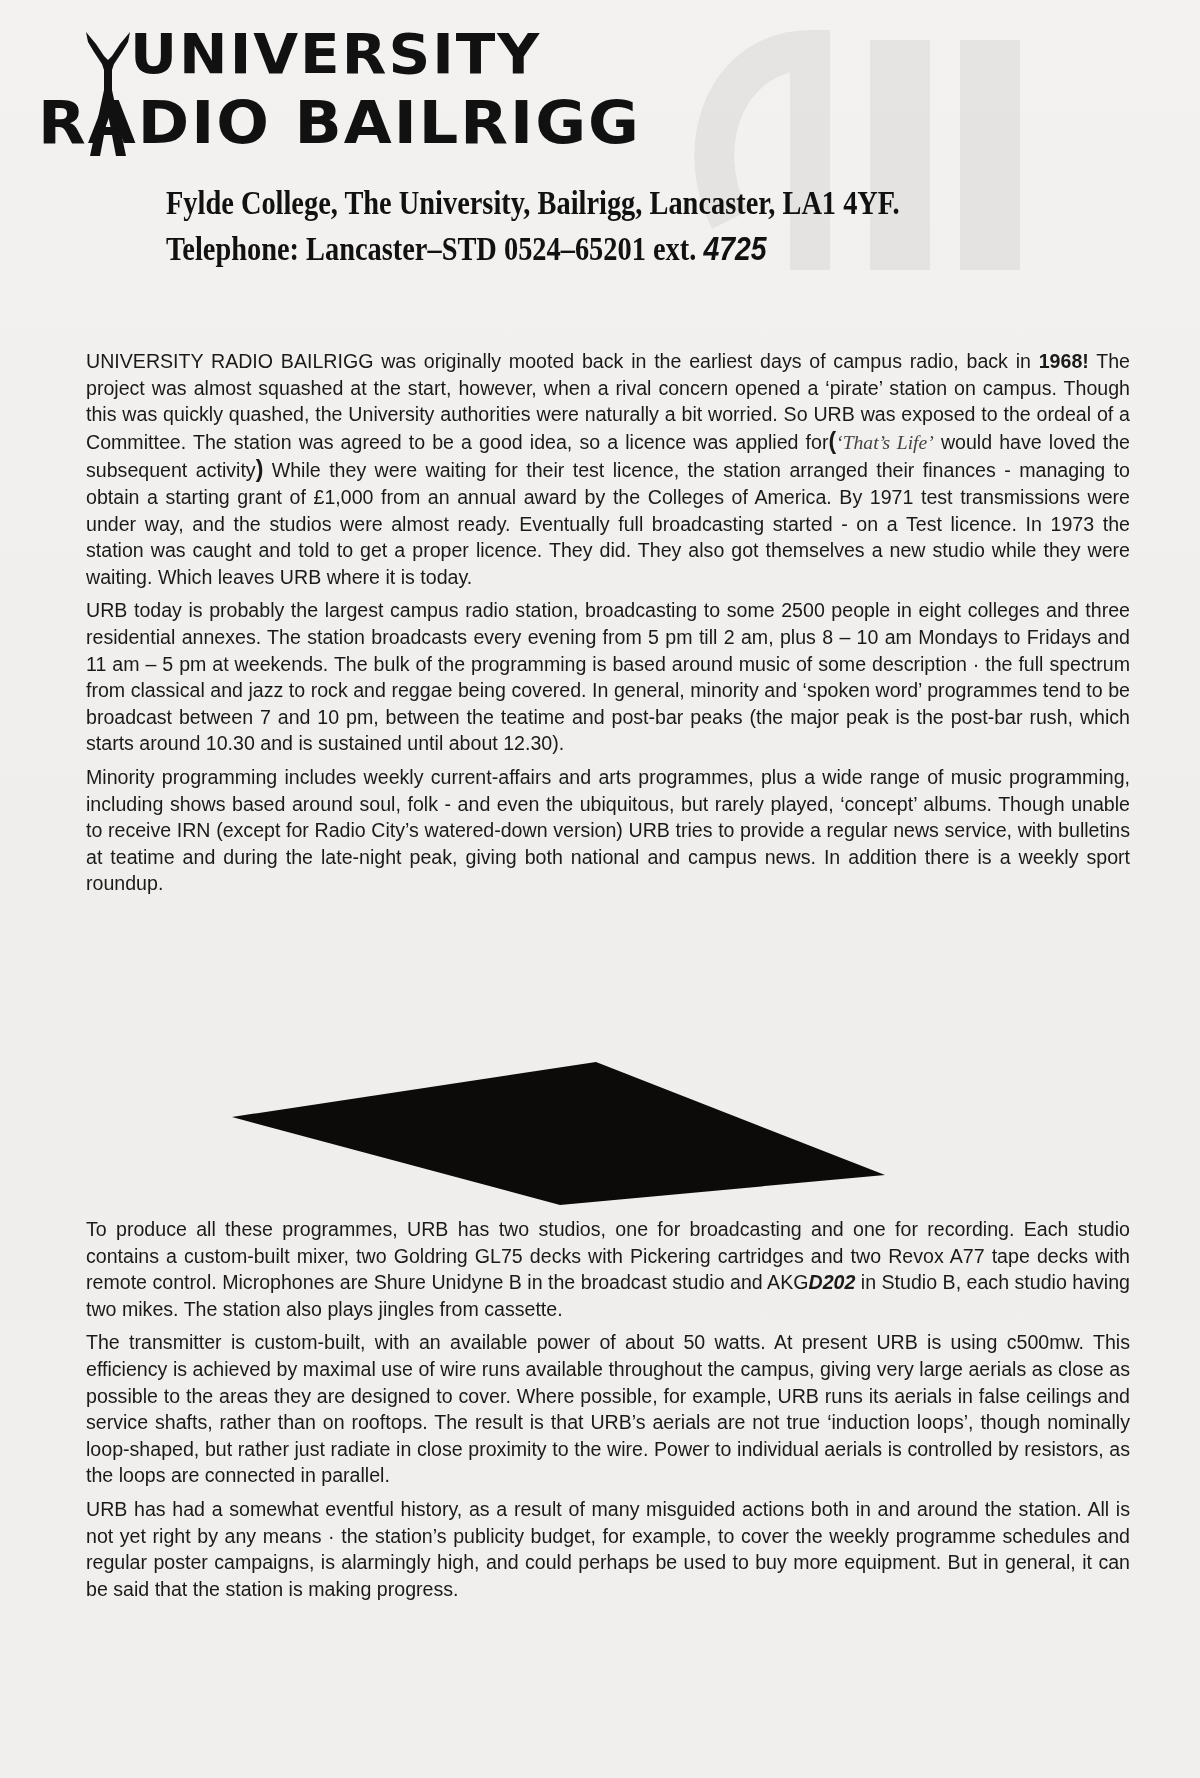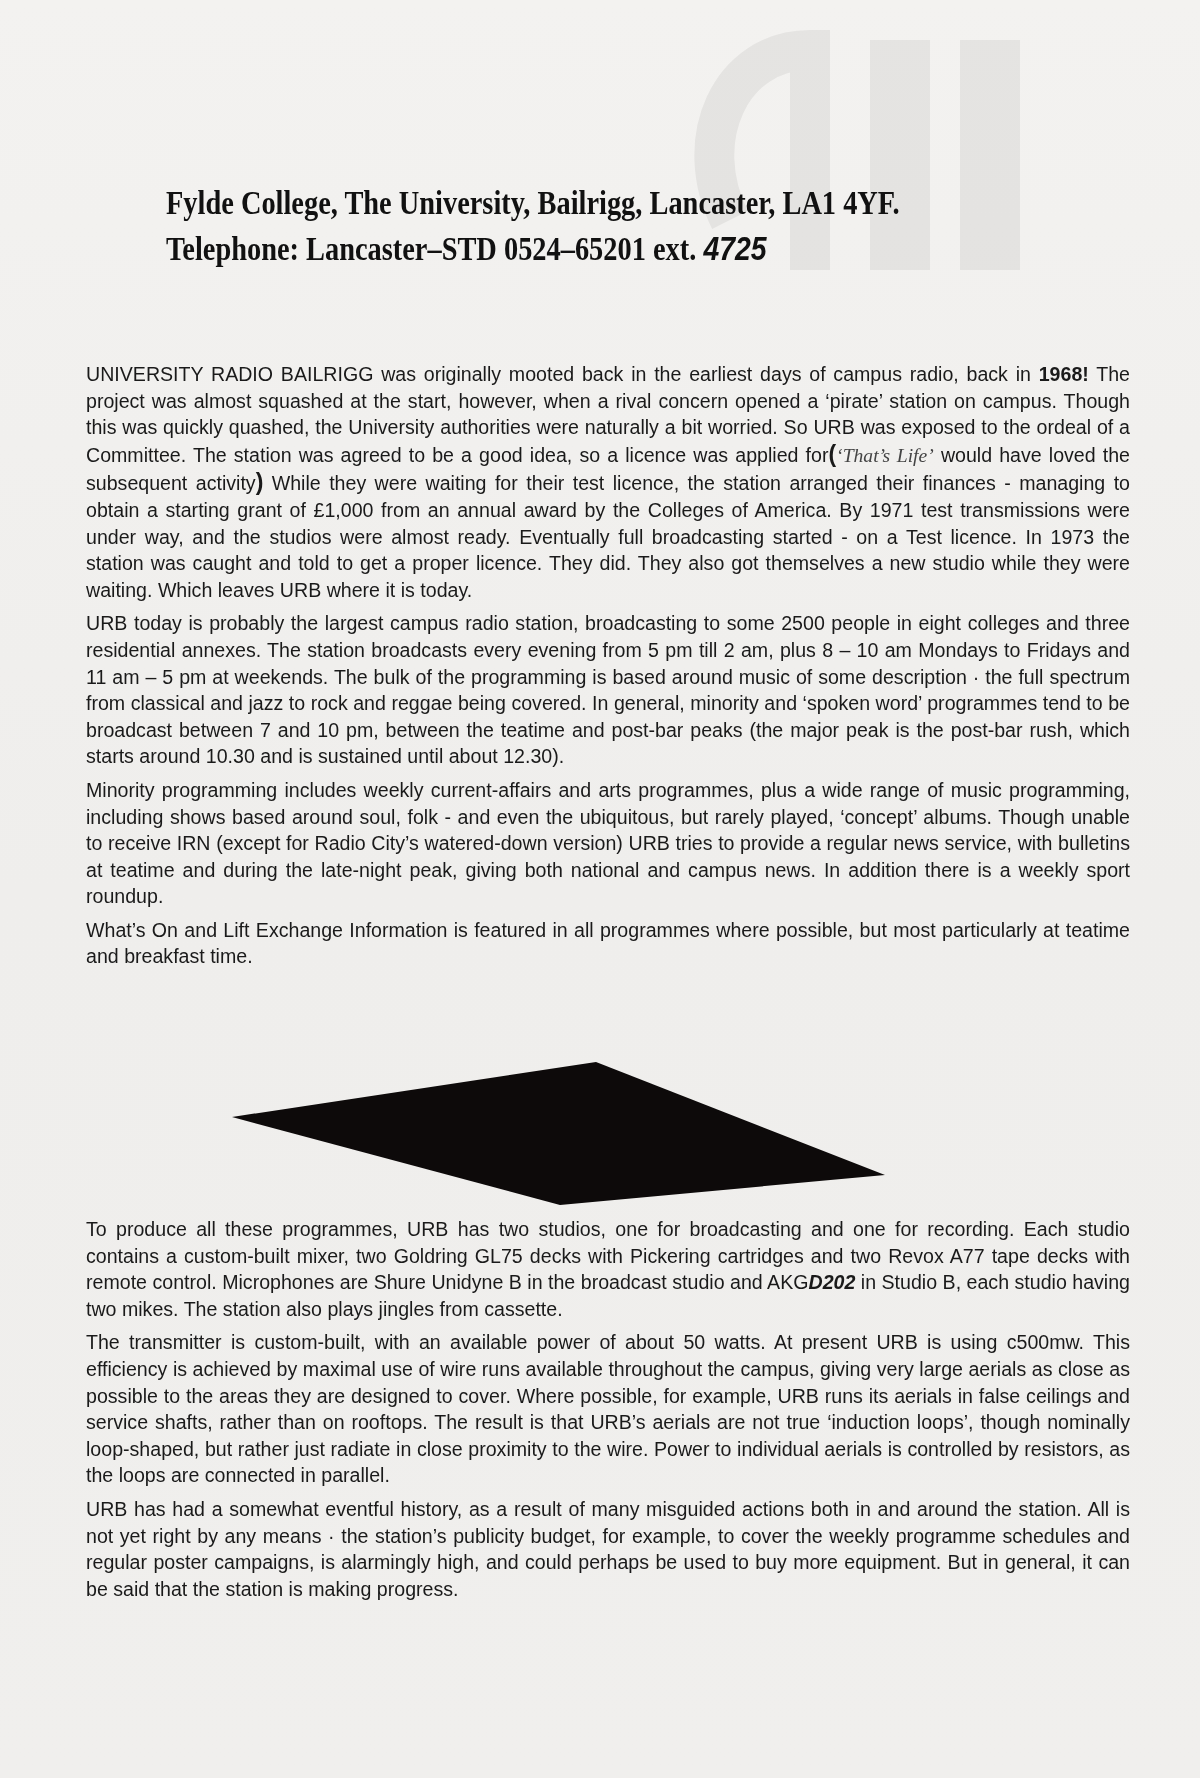--- a/index.html
+++ b/index.html
@@ -43,49 +43,55 @@
     .body-text {
       position: absolute; left: 86px; width: 1044px;
       font-family: "Liberation Sans", sans-serif;
       font-size: 19.6px; line-height: 26.6px; color: #1a1a1a;
       text-align: justify;
     }
     .body-text p { margin: 0 0 7px 0; }
     .body-text .bold { font-weight: bold; }
     .body-text .italic-serif { font-family: "Liberation Serif", serif; font-style: italic; color: #444; }
     .body-text .paren { font-weight: bold; font-size: 23px; }
-    .block1 { top: 361px; }
+    .block1 { top: 348px; }
     .block2 { top: 1216px; }
     .shape { position: absolute; left: 0; top: 0; width: 1200px; height: 1778px; pointer-events: none; }
   </style>
 </head>
 <body>
 
 <div class="page">
 
   <svg class="ghost" viewBox="0 0 380 260">
     <path d="M40 200 C 0 120, 40 30, 120 30 L 120 250" fill="none" stroke="#000" stroke-width="40"></path>
     <rect x="180" y="20" width="60" height="230" fill="#000"></rect>
     <rect x="270" y="20" width="60" height="230" fill="#000"></rect>
   </svg>
 
+  <div class="logo">
+    <svg class="antenna" viewBox="0 0 60 126">
+      <path d="M8 2 L18 14 L26 26 L30 30 L34 26 L42 14 L52 2 L50 12 L44 22 L36 34 L34 40 L34 60 L48 126 L38 126 L30 84 L22 126 L12 126 L26 60 L26 40 L24 34 L16 22 L10 12 Z" fill="#111"></path>
+    </svg>
+    <div class="logo-line l1">UNIVERSITY</div>
+    <div class="logo-line l2">RADIO BAILRIGG</div>
+  </div>
 
   <div class="address">
     <div>Fylde College, The University, Bailrigg, Lancaster, LA1 4YF.</div>
     <div>
       <span>Telephone: Lancaster–STD 0524–65201 ext.</span>
       <span class="ext-num">4725</span>
     </div>
   </div>
 
   <div class="body-text block1">
     <p><span>UNIVERSITY RADIO BAILRIGG was originally mooted back in the earliest days of campus radio, back in </span><span class="bold">1968!</span><span> The project was almost squashed at the start, however, when a rival concern opened a ‘pirate’ station on campus. Though this was quickly quashed, the University authorities were naturally a bit worried. So URB was exposed to the ordeal of a Committee. The station was agreed to be a good idea, so a licence was applied for</span><span class="paren">(</span><span class="italic-serif">‘That’s Life’</span><span> would have loved the subsequent activity</span><span class="paren">)</span><span> While they were waiting for their test licence, the station arranged their finances - managing to obtain a starting grant of £1,000 from an annual award by the Colleges of America. By 1971 test transmissions were under way, and the studios were almost ready. Eventually full broadcasting started - on a Test licence. In 1973 the station was caught and told to get a proper licence. They did. They also got themselves a new studio while they were waiting. Which leaves URB where it is today.</span></p>
     <p>URB today is probably the largest campus radio station, broadcasting to some 2500 people in eight colleges and three residential annexes. The station broadcasts every evening from 5 pm till 2 am, plus 8 – 10 am Mondays to Fridays and 11 am – 5 pm at weekends. The bulk of the programming is based around music of some description · the full spectrum from classical and jazz to rock and reggae being covered. In general, minority and ‘spoken word’ programmes tend to be broadcast between 7 and 10 pm, between the teatime and post-bar peaks (the major peak is the post-bar rush, which starts around 10.30 and is sustained until about 12.30).</p>
     <p>Minority programming includes weekly current-affairs and arts programmes, plus a wide range of music programming, including shows based around soul, folk - and even the ubiquitous, but rarely played, ‘concept’ albums. Though unable to receive IRN (except for Radio City’s watered-down version) URB tries to provide a regular news service, with bulletins at teatime and during the late-night peak, giving both national and campus news. In addition there is a weekly sport roundup.</p>
-    <p>What’s On and Lift Exchange Information is featured in all programmes where possible, but most particularly at teatime and breakfast time.</p>
   </div>
 
   <svg class="shape" viewBox="0 0 1200 1778">
     <polygon points="232,1117 596,1062 885,1175 560,1205" fill="#0d0a0a"></polygon>
   </svg>
 
   <div class="body-text block2">
     <p><span>To produce all these programmes, URB has two studios, one for broadcasting and one for recording. Each studio contains a custom-built mixer, two Goldring GL75 decks with Pickering cartridges and two Revox A77 tape decks with remote control. Microphones are Shure Unidyne B in the broadcast studio and AKG</span><span class="bold" style="font-style:italic">D202</span><span> in Studio B, each studio having two mikes. The station also plays jingles from cassette.</span></p>
     <p>The transmitter is custom-built, with an available power of about 50 watts. At present URB is using c500mw. This efficiency is achieved by maximal use of wire runs available throughout the campus, giving very large aerials as close as possible to the areas they are designed to cover. Where possible, for example, URB runs its aerials in false ceilings and service shafts, rather than on rooftops. The result is that URB’s aerials are not true ‘induction loops’, though nominally loop-shaped, but rather just radiate in close proximity to the wire. Power to individual aerials is controlled by resistors, as the loops are connected in parallel.</p>
     <p>URB has had a somewhat eventful history, as a result of many misguided actions both in and around the station. All is not yet right by any means · the station’s publicity budget, for example, to cover the weekly programme schedules and regular poster campaigns, is alarmingly high, and could perhaps be used to buy more equipment. But in general, it can be said that the station is making progress.</p>

